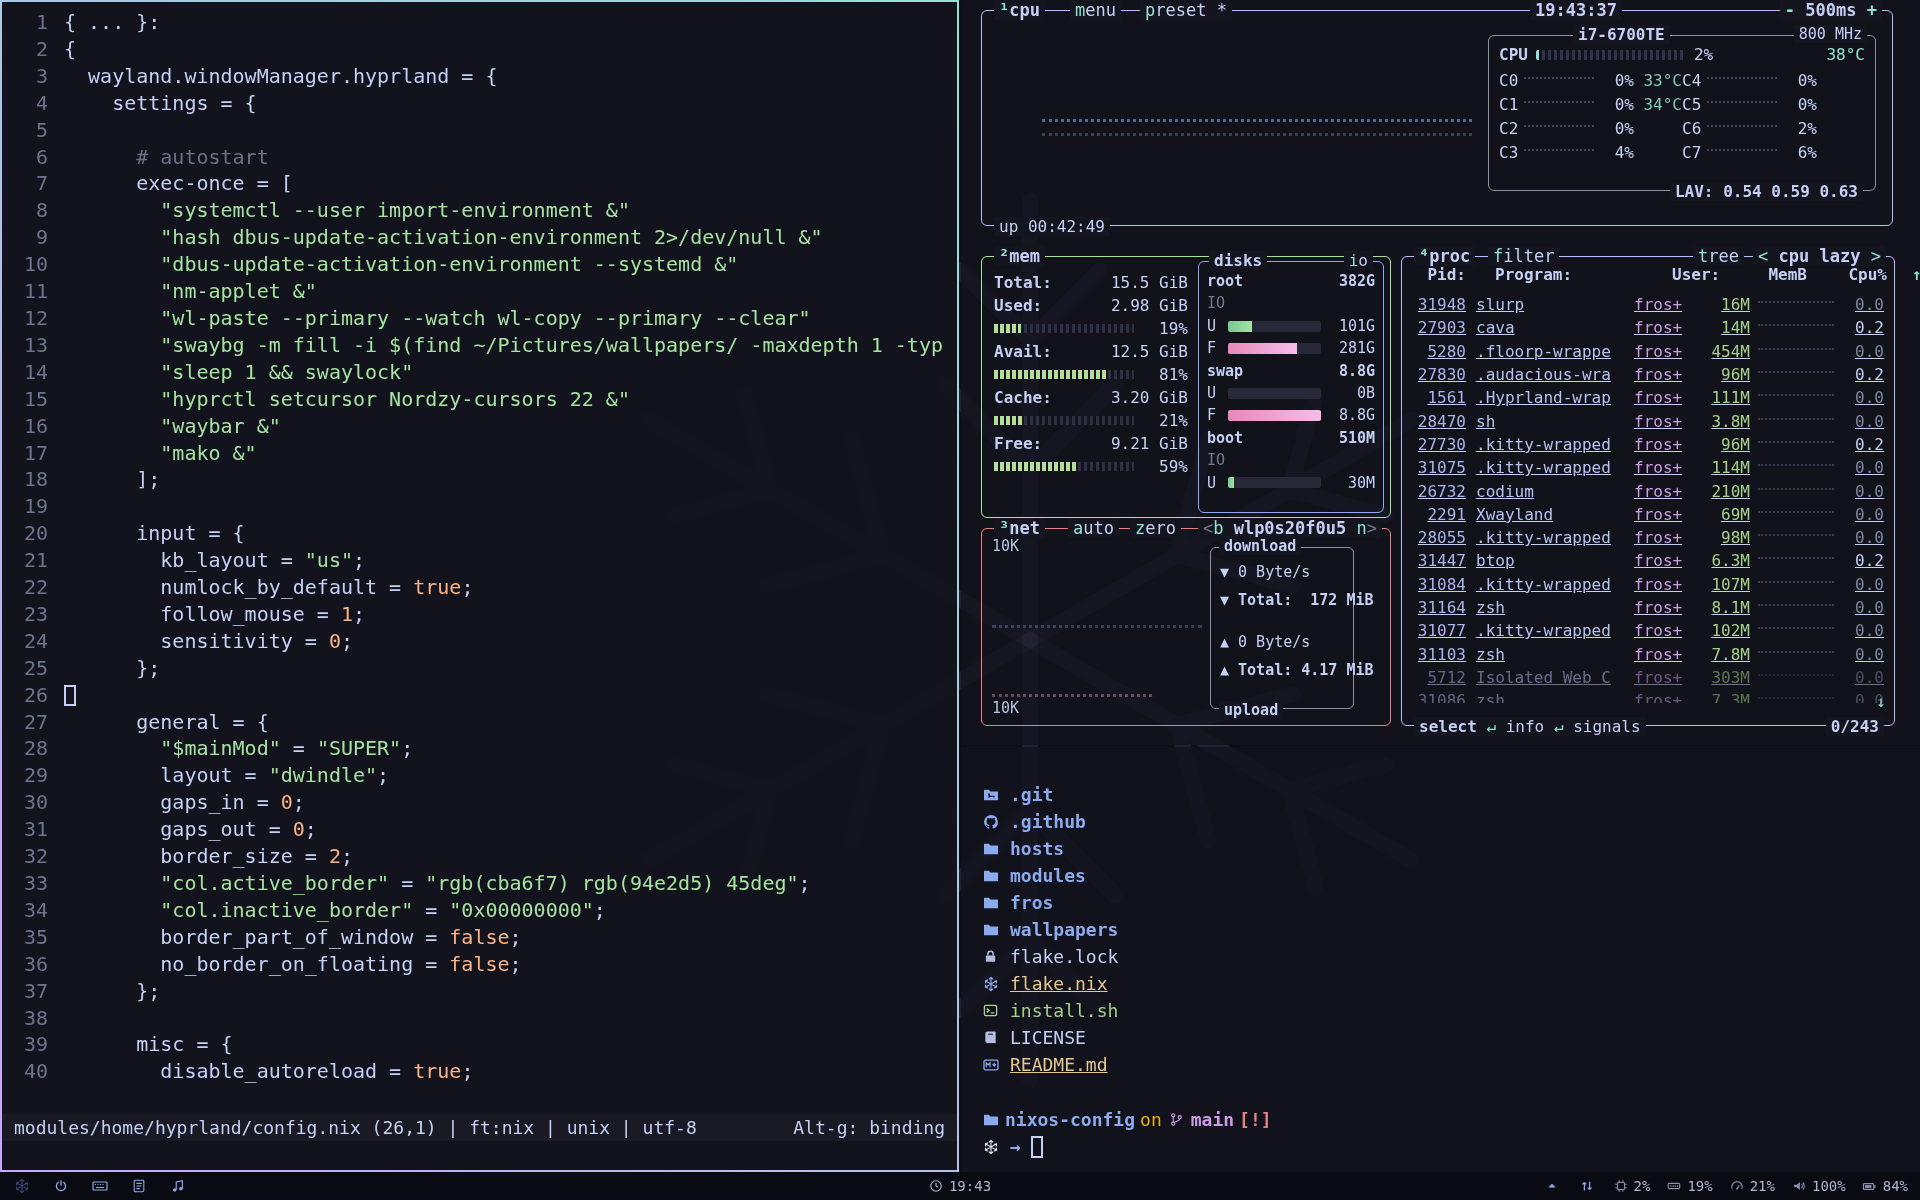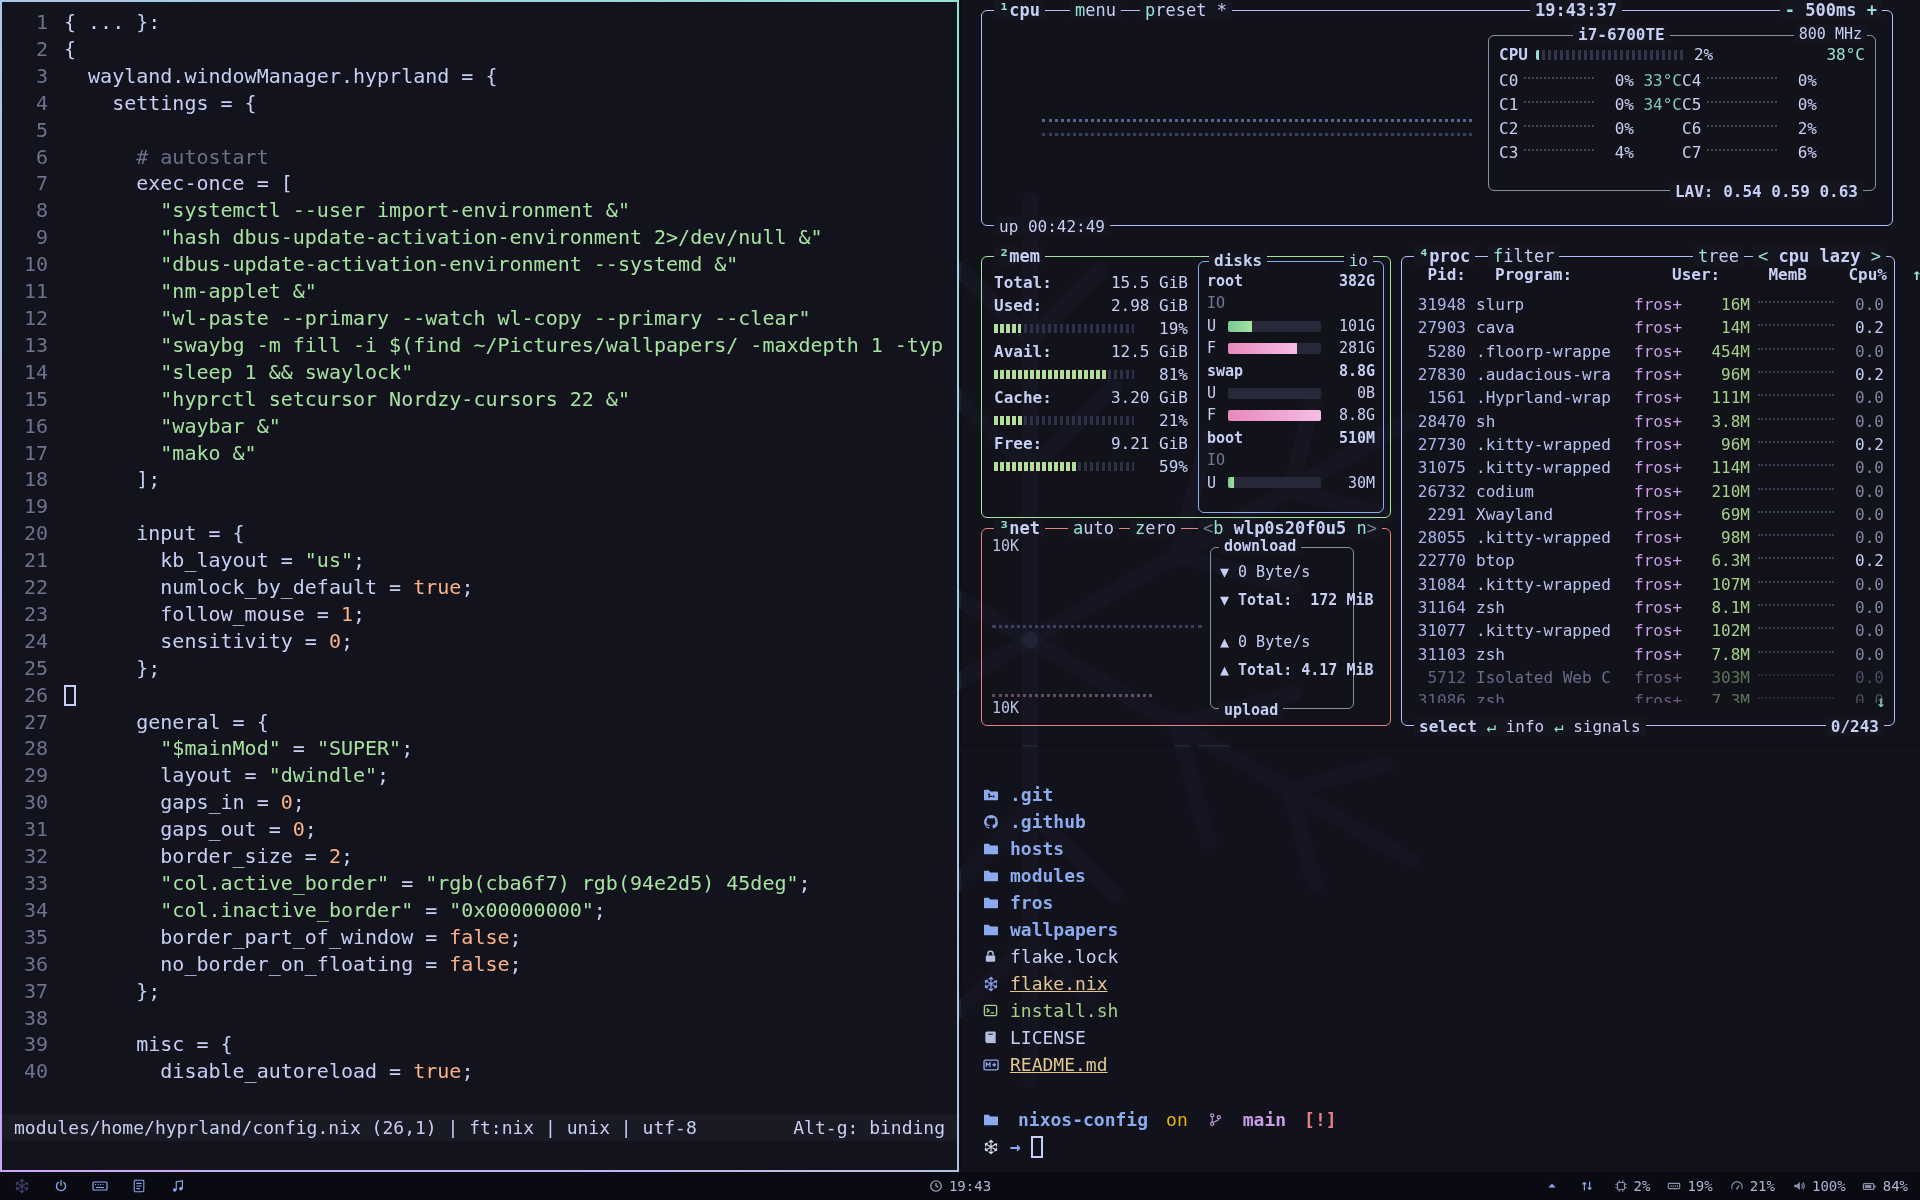--- a/index.html
+++ b/index.html
@@ -100,21 +100,21 @@
 
   
   .net-scale { position:absolute; left:10px; color:#b8c2e0; font-size:15px; }
   #net-sub .nrow { padding:2px 9px; white-space:pre; color:#c6d0f5; line-height:24px; }
   #net-sub .nrow.total { font-weight:bold; }
 
   
   #proc-head { position:absolute; left:8px; right:10px; top:8px; display:flex;
     font-weight:bold; color:#c6d0f5; font-size:16px;gap:19px; }
   #proc-rows { position:absolute; left:8px; right:10px; top:36px; bottom:22px; overflow:hidden; }
-  .proc-row { display:flex; height:23.3px; align-items:center; font-size:16px; }
+  .proc-row { display:flex; height:23.3px; align-items:center; font-size:16px;text-decoration:underline; }
   .proc-row.dim { opacity:0.5; }
   .p-pid  { width:56px;  text-align:right; color:#aab4ea; flex:none; }
   .p-prog { width:158px; margin-left:10px; color:#b8c2f0; flex:none; overflow:hidden; white-space:nowrap; }
   .p-user { width:64px;  color:#ca9ee6; flex:none; }
   .p-mem  { width:52px;  text-align:right; color:#a6d189; flex:none; }
   .proc-row .leader { flex:1; border-bottom:2px dotted #3b3d55; margin:0 8px 5px; }
   .p-cpu  { width:42px; text-align:right; color:#c6d0f5; flex:none; }
   .p-cpu.zero { color:#8087a2; }
   .h-pid  { width:56px; text-align:right; flex:none; }
   .h-prog { width:158px; margin-left:10px; flex:none; }
@@ -126,21 +126,21 @@
   
   #file-list { font-size:18px; line-height:27px; }
   .file-row { display:flex; align-items:center; gap:10px; height:27px; }
   .fi { width:19px; display:inline-flex; justify-content:center; color:#8caaee; flex:none; }
   .fname { color:#c6d0f5; }
   .file-row.dir .fname { color:#8caaee; font-weight:bold; }
   .file-row.build .fname { color:#e5c890; text-decoration:underline; }
   .file-row.script .fname { color:#a6d189; }
   .file-row.file .fi { color:#b5bfe2; }
   .file-row.script .fi { color:#a6d189; }
-  #prompt-line { display:flex; align-items:center; gap:18px; margin-top:28px;
+  #prompt-line { display:flex; align-items:center; gap:5px; margin-top:28px;
     font-size:18px; height:27px; }
   .p-dir { color:#8caaee; font-weight:bold; }
   .p-on { color:#eab308; }
   .p-branch { color:#ca9ee6; font-weight:bold; }
   .p-status { color:#e78284; font-weight:bold; }
   #prompt-line2 { display:flex; align-items:center; gap:10px; font-size:18px; height:27px; }
   .tcursor { display:inline-block; width:12px; height:22px; border:2px solid #c6d0f5; }
   .arrow-glyph { color:#8caaee; font-weight:bold; }
 
   
@@ -525,21 +525,21 @@
           </div>
           <div class="proc-row">
             <span class="p-pid">28055</span>
             <span class="p-prog">.kitty-wrapped</span>
             <span class="p-user">fros+</span>
             <span class="p-mem">98M</span>
             <span class="leader"></span>
             <span class="p-cpu zero">0.0</span>
           </div>
           <div class="proc-row">
-            <span class="p-pid">22770</span>
+            <span class="p-pid">31447</span>
             <span class="p-prog">btop</span>
             <span class="p-user">fros+</span>
             <span class="p-mem">6.3M</span>
             <span class="leader"></span>
             <span class="p-cpu">0.2</span>
           </div>
           <div class="proc-row">
             <span class="p-pid">31084</span>
             <span class="p-prog">.kitty-wrapped</span>
             <span class="p-user">fros+</span>

